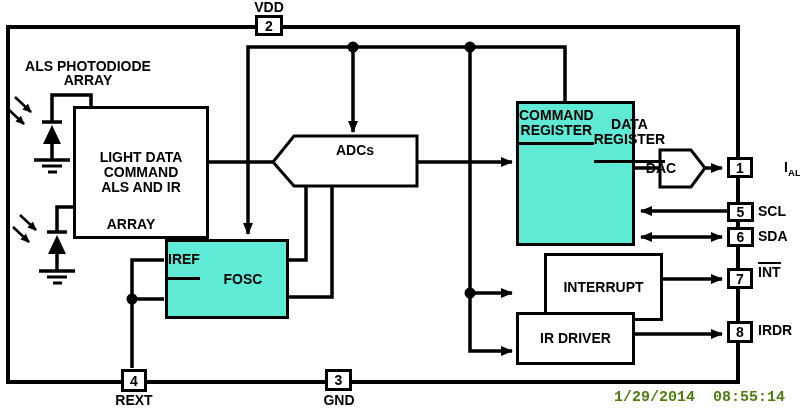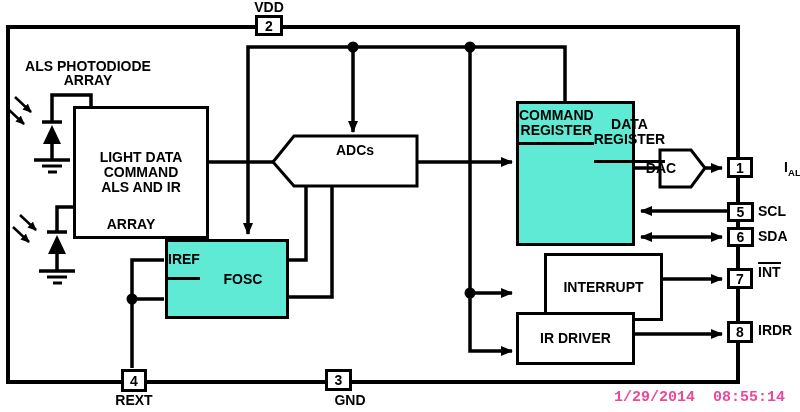--- a/index.html
+++ b/index.html
@@ -195,25 +195,25 @@
       <span>3</span>
     </div>
 
   <div class="lbl ctr" style="left:246px;top:0px;width:46px;">VDD</div>
   <div class="lbl" style="left:757px;top:160px;padding-left:27px;"><span>I</span><span class="subtxt">ALS</span></div>
   <div class="lbl" style="left:758px;top:204px;">SCL</div>
   <div class="lbl" style="left:758px;top:229px;">SDA</div>
   <div class="lbl" style="left:758px;top:262px;"><span class="overbar">INT</span></div>
   <div class="lbl" style="left:758px;top:323px;">IRDR</div>
   <div class="lbl ctr" style="left:107px;top:393px;width:54px;">REXT</div>
-  <div class="lbl ctr" style="left:323px;top:393px;width:54px;">GND</div>
+  <div class="lbl ctr" style="left:312px;top:393px;width:54px;">GND</div>
 
   <div class="lbl ctr" style="left:17px;top:59px;width:142px;line-height:14px;">
     <div>ALS PHOTODIODE</div>
     <div>ARRAY</div>
   </div>
   <div class="lbl ctr" style="left:64px;top:217px;width:134px;line-height:14px;">
     <div>ARRAY</div>
   </div>
 
-  <div class="timestamp" style="left:614px;top:389px;color:#ec4899;">1/29/2014  08:55:14</div>
+  <div class="timestamp" style="left:614px;top:389px;color:#4d7c0f;">1/29/2014  08:55:14</div>
 
 </div>
 
 </body></html>

